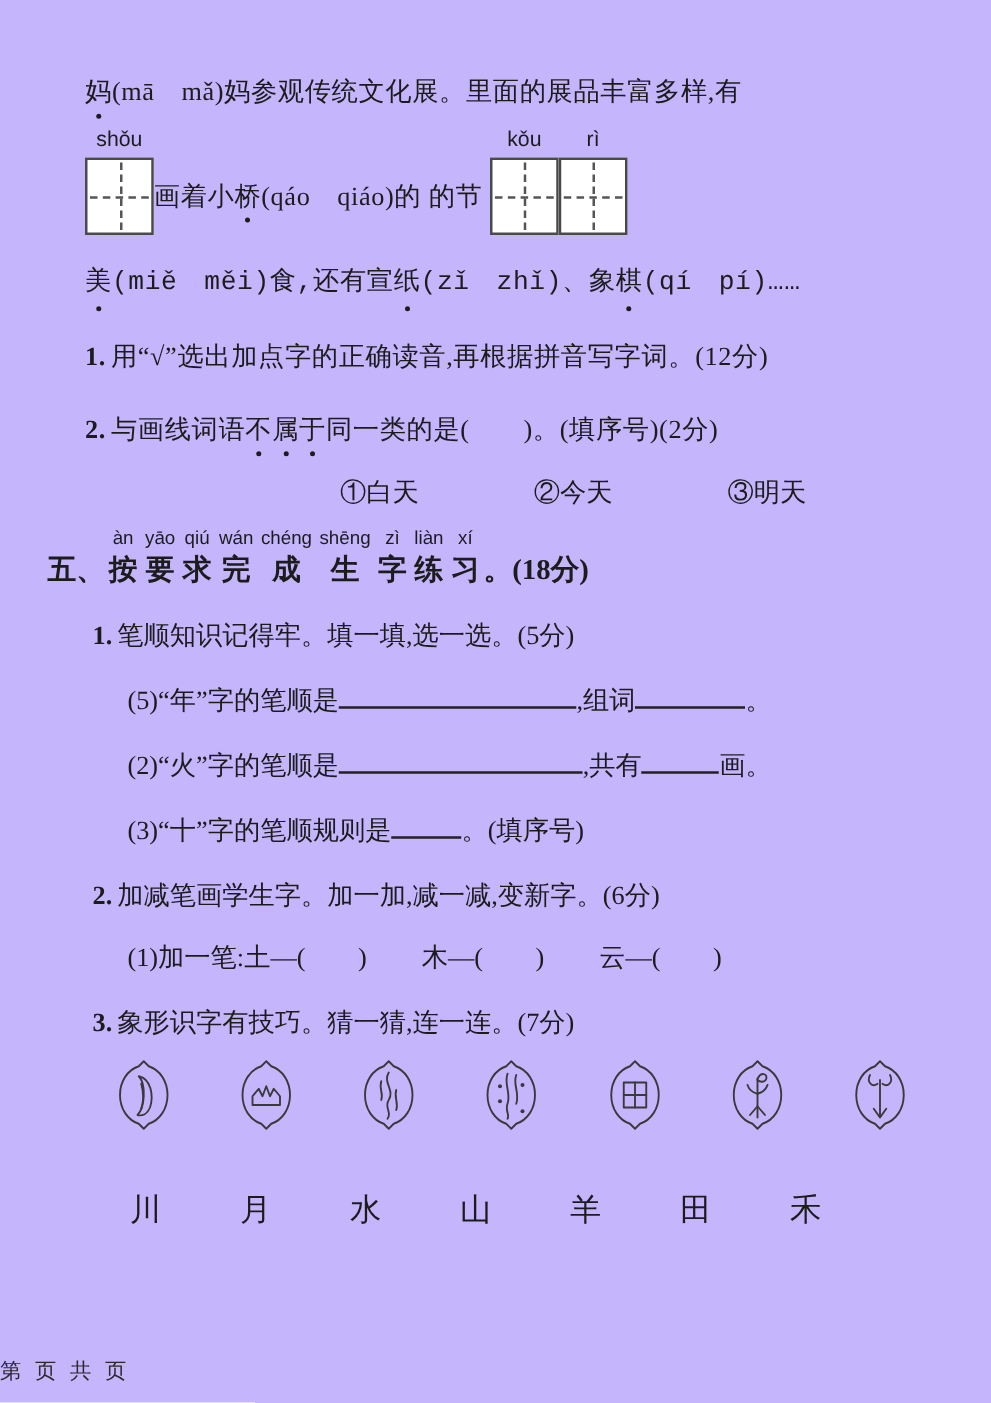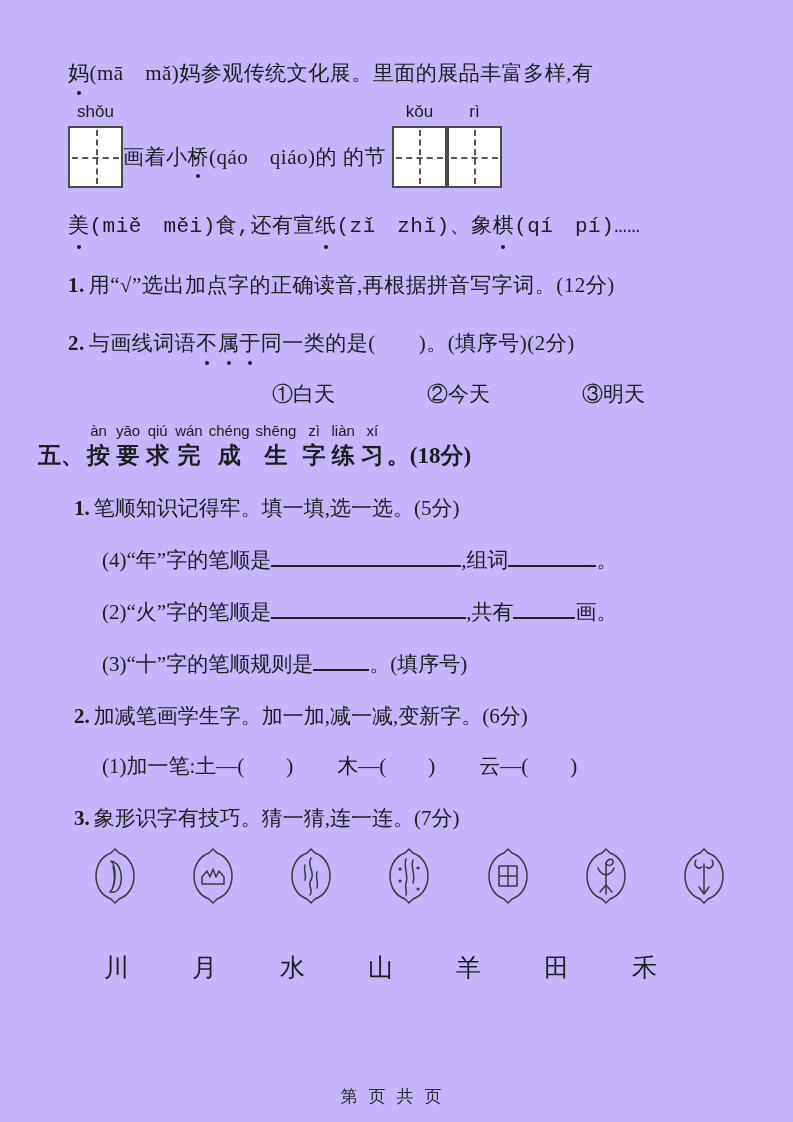--- a/index.html
+++ b/index.html
@@ -71,21 +71,21 @@
   .glyphrow { display:flex; justify-content:space-between; margin-top:14px; margin-left:24px; margin-right:10px; }
   .glyph { width:46px; height:58px; }
   .glyph svg { width:100%; height:100%; }
   .glyph path, .glyph line, .glyph rect { fill:none; stroke:#3a3a3a; stroke-width:1.5; stroke-linecap:round; stroke-linejoin:round; }
   .glyph circle { fill:#3a3a3a; stroke:none; }
 
   .charrow { display:flex; justify-content:space-between; margin-top:46px; margin-left:36px; margin-right:80px; font-size:25px; }
 
   .footer {
     position:absolute; bottom:14px; left:0; right:0;
-    text-align:center; font-family:"Liberation Sans", sans-serif;
+    text-align:left; font-family:"Liberation Sans", sans-serif;
     font-size:17px; letter-spacing:11px; color:#2a2a2a;
   }
 </style>
 </head>
 <body>
 
 <div class="page">
   <div class="content">
 
     <div class="textline l1">
@@ -193,21 +193,21 @@
           <span class="py">xí</span>
           <span class="hz">习</span>
         </span>
       <span class="sec-suffix">。(18分)</span>
     </div>
 
     <div class="sub-item">
       <span class="qnum">1.</span><span>笔顺知识记得牢。填一填,选一选。(5分)</span>
     </div>
     <div class="sub-q">
-      <span>(4)“年”字的笔顺是</span><span class="blank b190"></span><span>,组词</span><span class="blank b88"></span><span>。</span>
+      <span>(5)“年”字的笔顺是</span><span class="blank b190"></span><span>,组词</span><span class="blank b88"></span><span>。</span>
     </div>
     <div class="sub-q">
       <span>(2)“火”字的笔顺是</span><span class="blank b195"></span><span>,共有</span><span class="blank b62"></span><span>画。</span>
     </div>
     <div class="sub-q">
       <span>(3)“十”字的笔顺规则是</span><span class="blank b56"></span><span>。(填序号)</span>
     </div>
 
     <div class="sub-item">
       <span class="qnum">2.</span><span>加减笔画学生字。加一加,减一减,变新字。(6分)</span>

